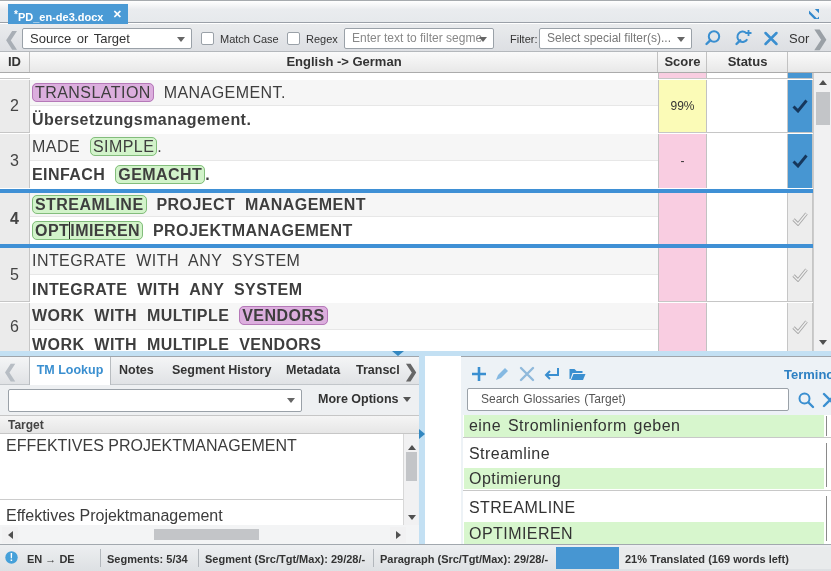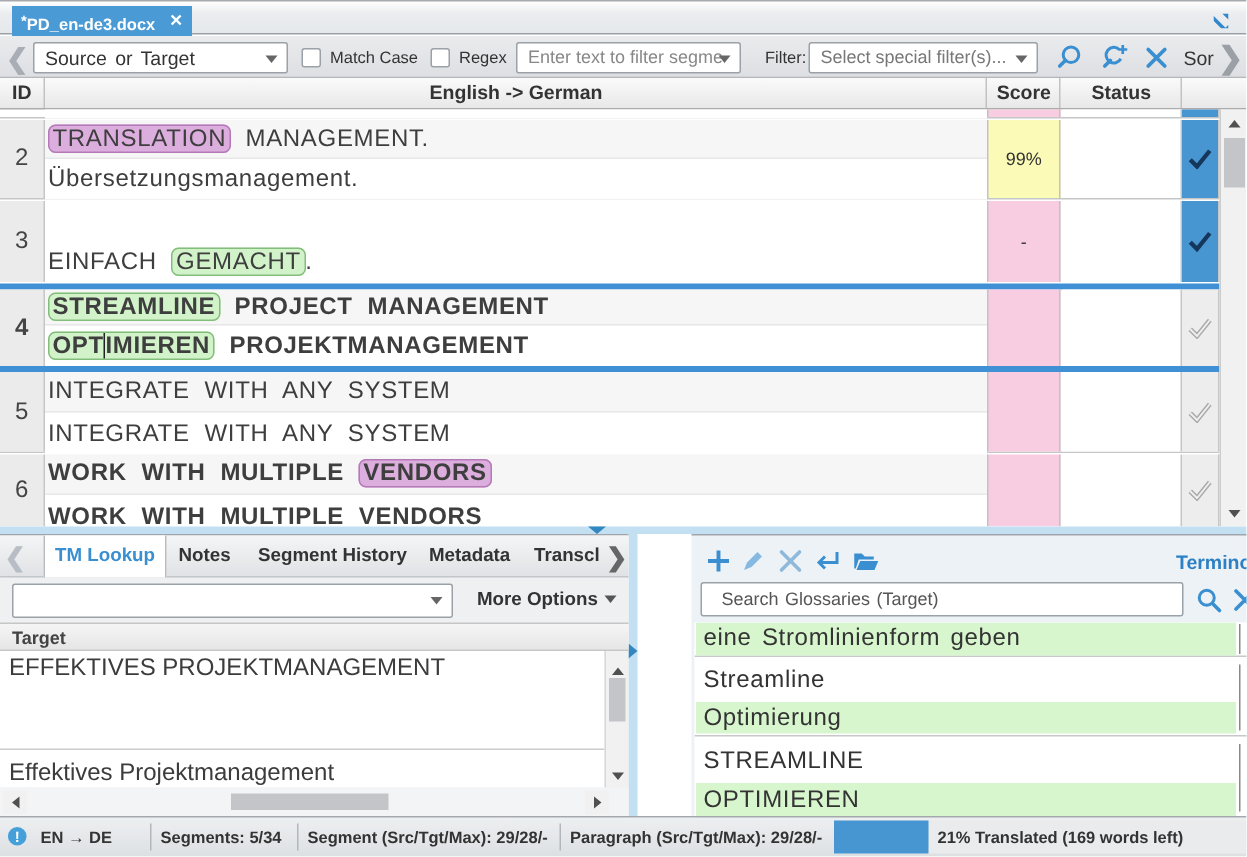--- a/index.html
+++ b/index.html
@@ -33,21 +33,21 @@
   background:linear-gradient(#fafafa, #e8e8e8); border-bottom:1px solid #ababab; }
 .hcell { position:absolute; top:0; height:20px; font-size:13px; font-weight:bold; color:#333;
   line-height:20px; text-align:center; border-right:1px solid #c2c2c2; }
 .row { position:absolute; left:0; width:813px; border-bottom:1px solid #c6c6c6; }
 .idcell { position:absolute; left:0; top:0; bottom:0; width:30px; background:#ebebeb;
   border-right:1px solid #c6c6c6; color:#444; font-size:16px; display:flex; align-items:center; justify-content:center; }
 .src, .tgt { position:absolute; left:30px; width:628px; font-size:16px; color:#3e3e3e;
   letter-spacing:0.45px; word-spacing:5px;
   padding-left:2px; display:flex; align-items:center; white-space:nowrap; overflow:hidden; }
 .src { background:#f6f6f6; }
-.tgt { background:#ffffff; }
+.tgt { background:#ffffff;font-weight:bold; }
 .score { position:absolute; left:658px; top:0; bottom:0; width:49px; border-right:1px solid #c2c2c2;
   border-left:1px solid #c2c2c2; font-size:12px; color:#333; display:flex; align-items:center; justify-content:center; }
 .status { position:absolute; left:708px; top:0; bottom:0; width:80px; background:#fff; border-right:1px solid #c6c6c6; }
 .chk { position:absolute; left:788px; top:0; bottom:0; width:25px; border-right:1px solid #c6c6c6;
   display:flex; align-items:center; justify-content:center; }
 .chk.on { background:#4796d2; }
 .chk.off { background:#ededed; }
 .pink { background:#f9cde1; }
 .yellow { background:#fbfbb7; }
 .hlg { background:#d2f3ca; border:1px solid #83bd7c; border-radius:5px; padding:0 2px; }
@@ -163,20 +163,23 @@
       <div class="status"></div>
       <div class="chk on">
           <svg width="16" height="14" viewBox="0 0 16 14">
             <path d="M1.5 7.5 L6 12 L14.5 1.5" fill="none" stroke="#16375c" stroke-width="2.9"></path>
           </svg>
         </div>
     </div>
 
     <div class="row" style="top:82px; height:54px; border-bottom:none;">
       <div class="idcell">3</div>
+      <div class="src" style="top:0; height:27px; border-bottom:1px solid #e7e7e7;">
+          <span>MADE <span class="hlg">SIMPLE</span>.</span>
+        </div>
       <div class="tgt" style="top:28px; height:26px;">
           <span>EINFACH <span class="hlg">GEMACHT</span>.</span>
         </div>
       <div class="score pink">-</div>
       <div class="status"></div>
       <div class="chk on">
           <svg width="16" height="14" viewBox="0 0 16 14">
             <path d="M1.5 7.5 L6 12 L14.5 1.5" fill="none" stroke="#16375c" stroke-width="2.9"></path>
           </svg>
         </div>

